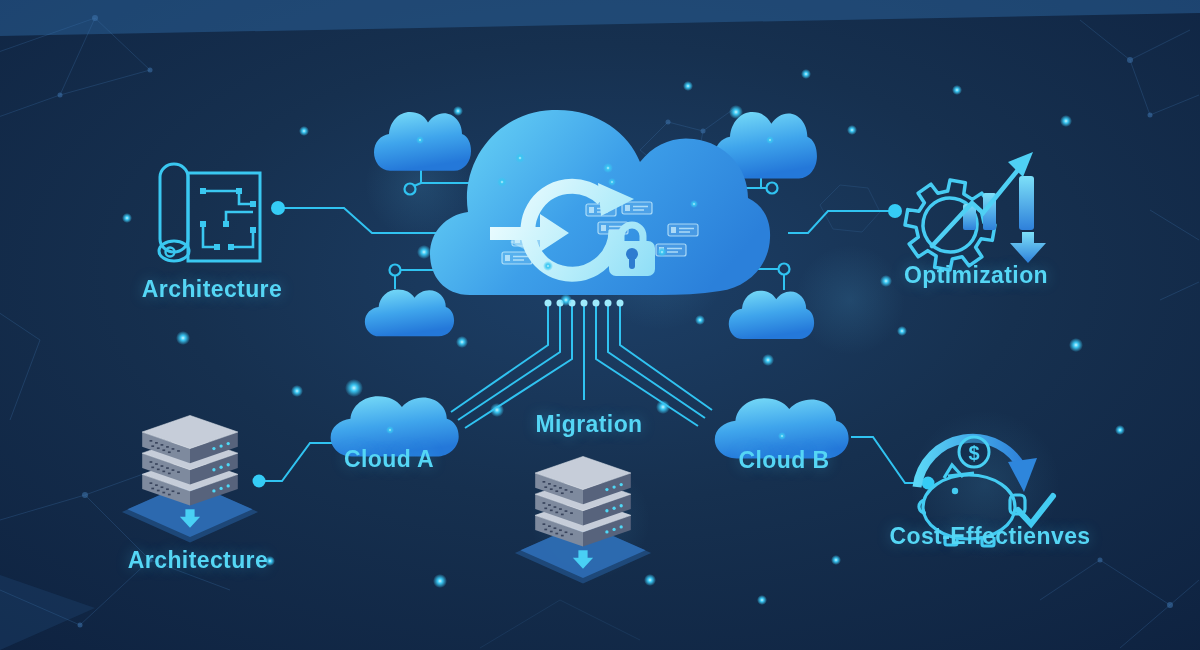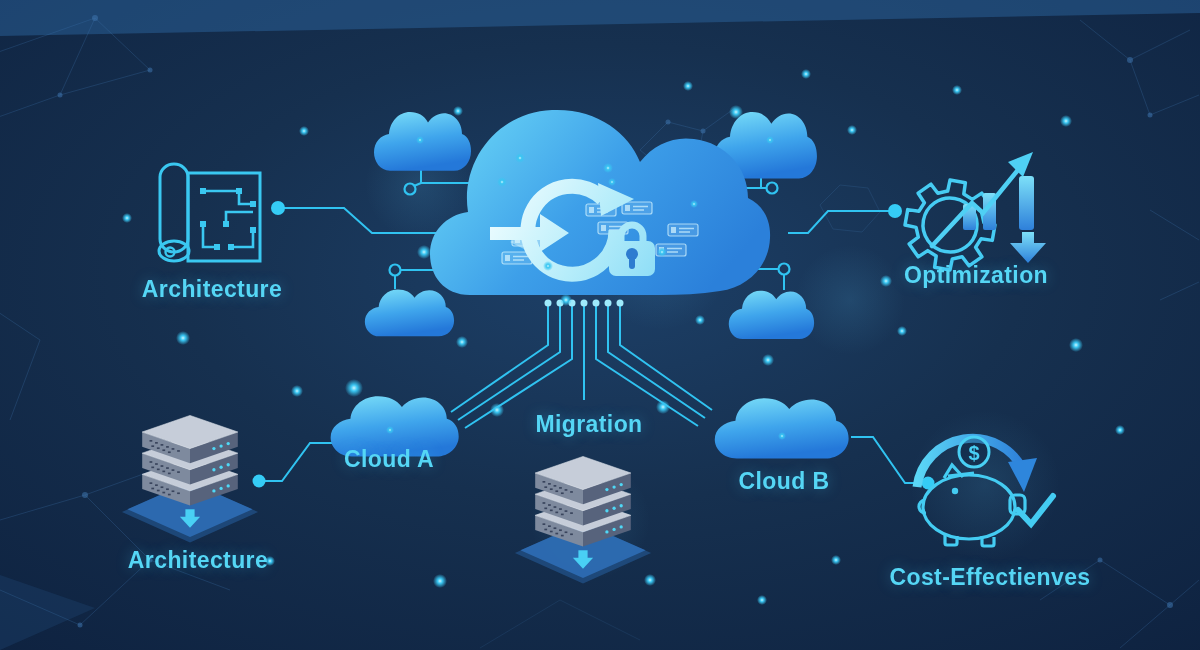--- a/index.html
+++ b/index.html
@@ -307,16 +307,16 @@
     <circle cx="782" cy="436" r="4" fill="url(#glowDot)"></circle>
         <circle cx="420" cy="140" r="4" fill="url(#glowDot)"></circle>
     <circle cx="770" cy="140" r="4" fill="url(#glowDot)"></circle>
   </g>
 </svg>
 
   <div class="label" style="left:212px;top:289px">Architecture</div>
   <div class="label" style="left:976px;top:275px">Optimization</div>
   <div class="label" style="left:389px;top:459px">Cloud A</div>
   <div class="label" style="left:589px;top:424px">Migration</div>
-  <div class="label" style="left:784px;top:481px">Cloud B</div>
+  <div class="label" style="left:784px;top:460px">Cloud B</div>
   <div class="label" style="left:198px;top:560px">Architecture</div>
-  <div class="label" style="left:990px;top:577px">Cost-Effectienves</div>
+  <div class="label" style="left:990px;top:536px">Cost-Effectienves</div>
 </div>
 
 </body></html>

